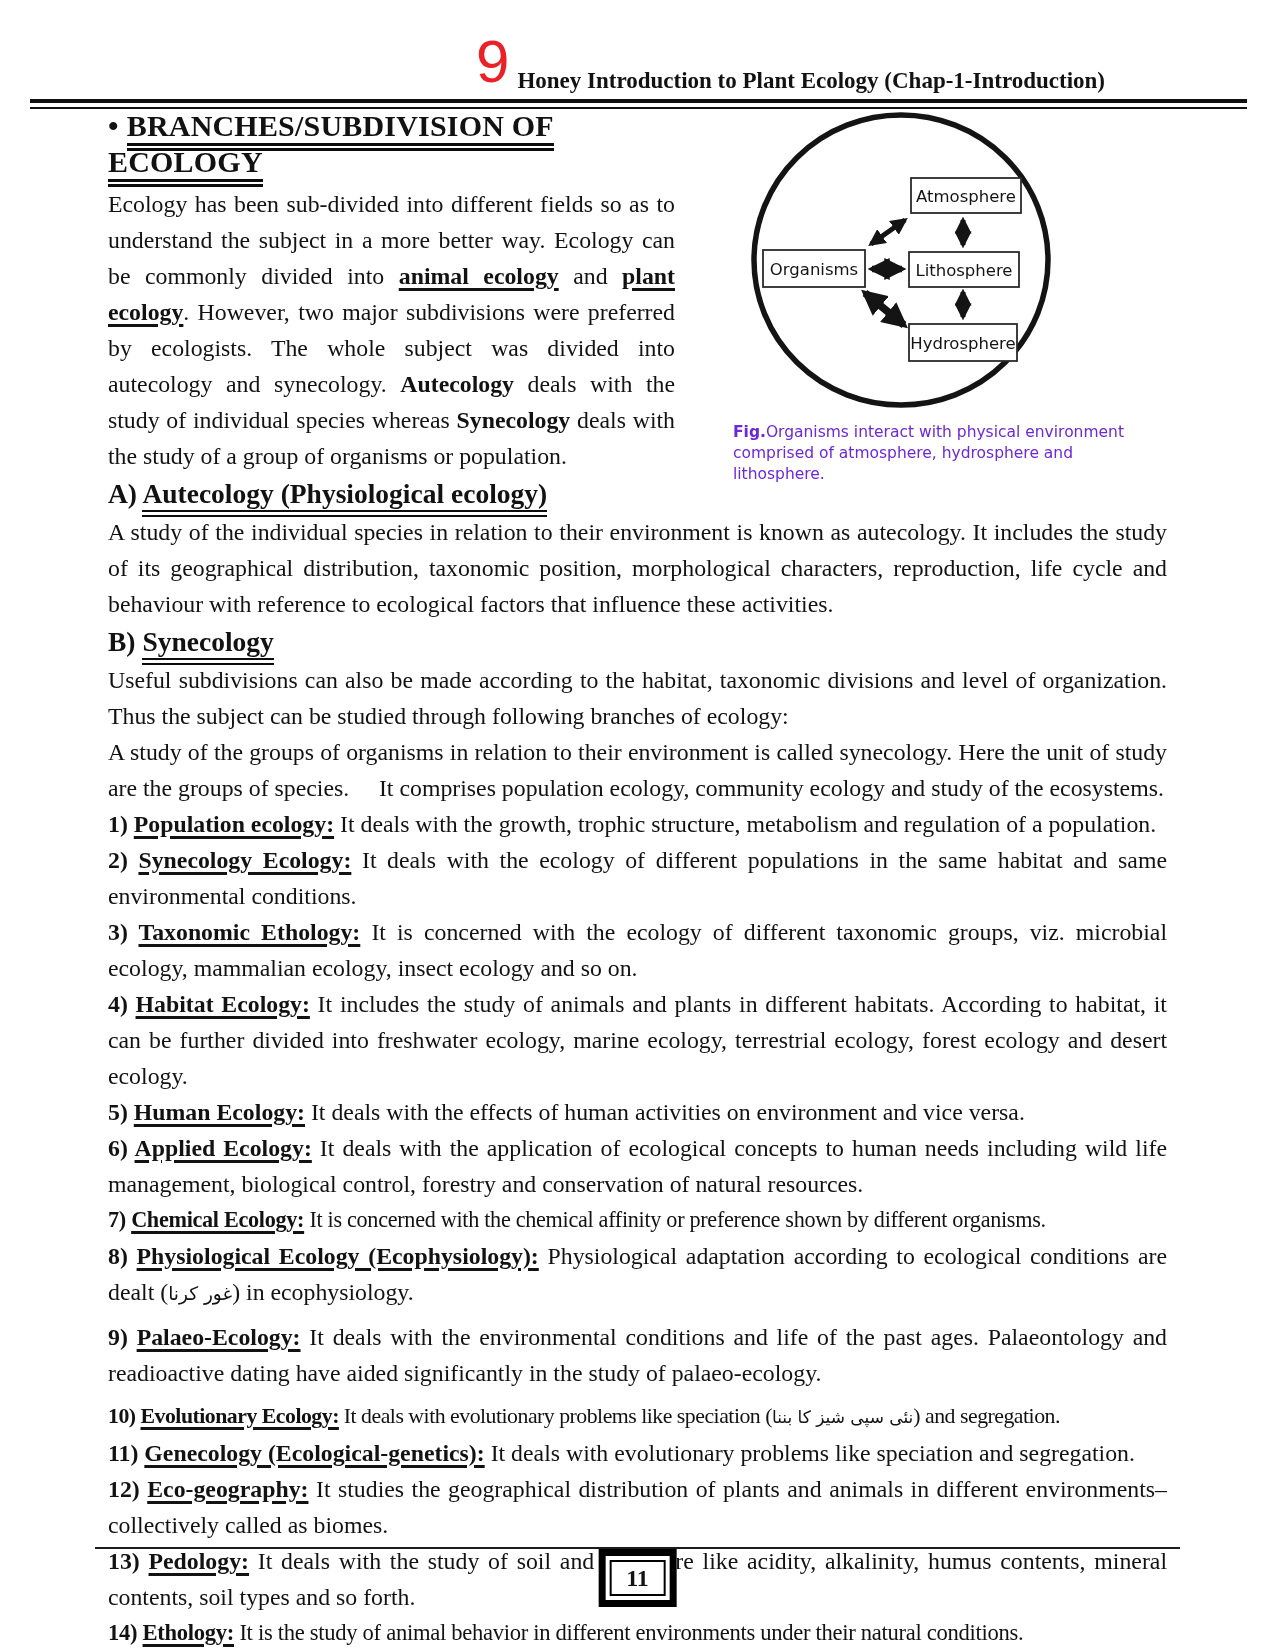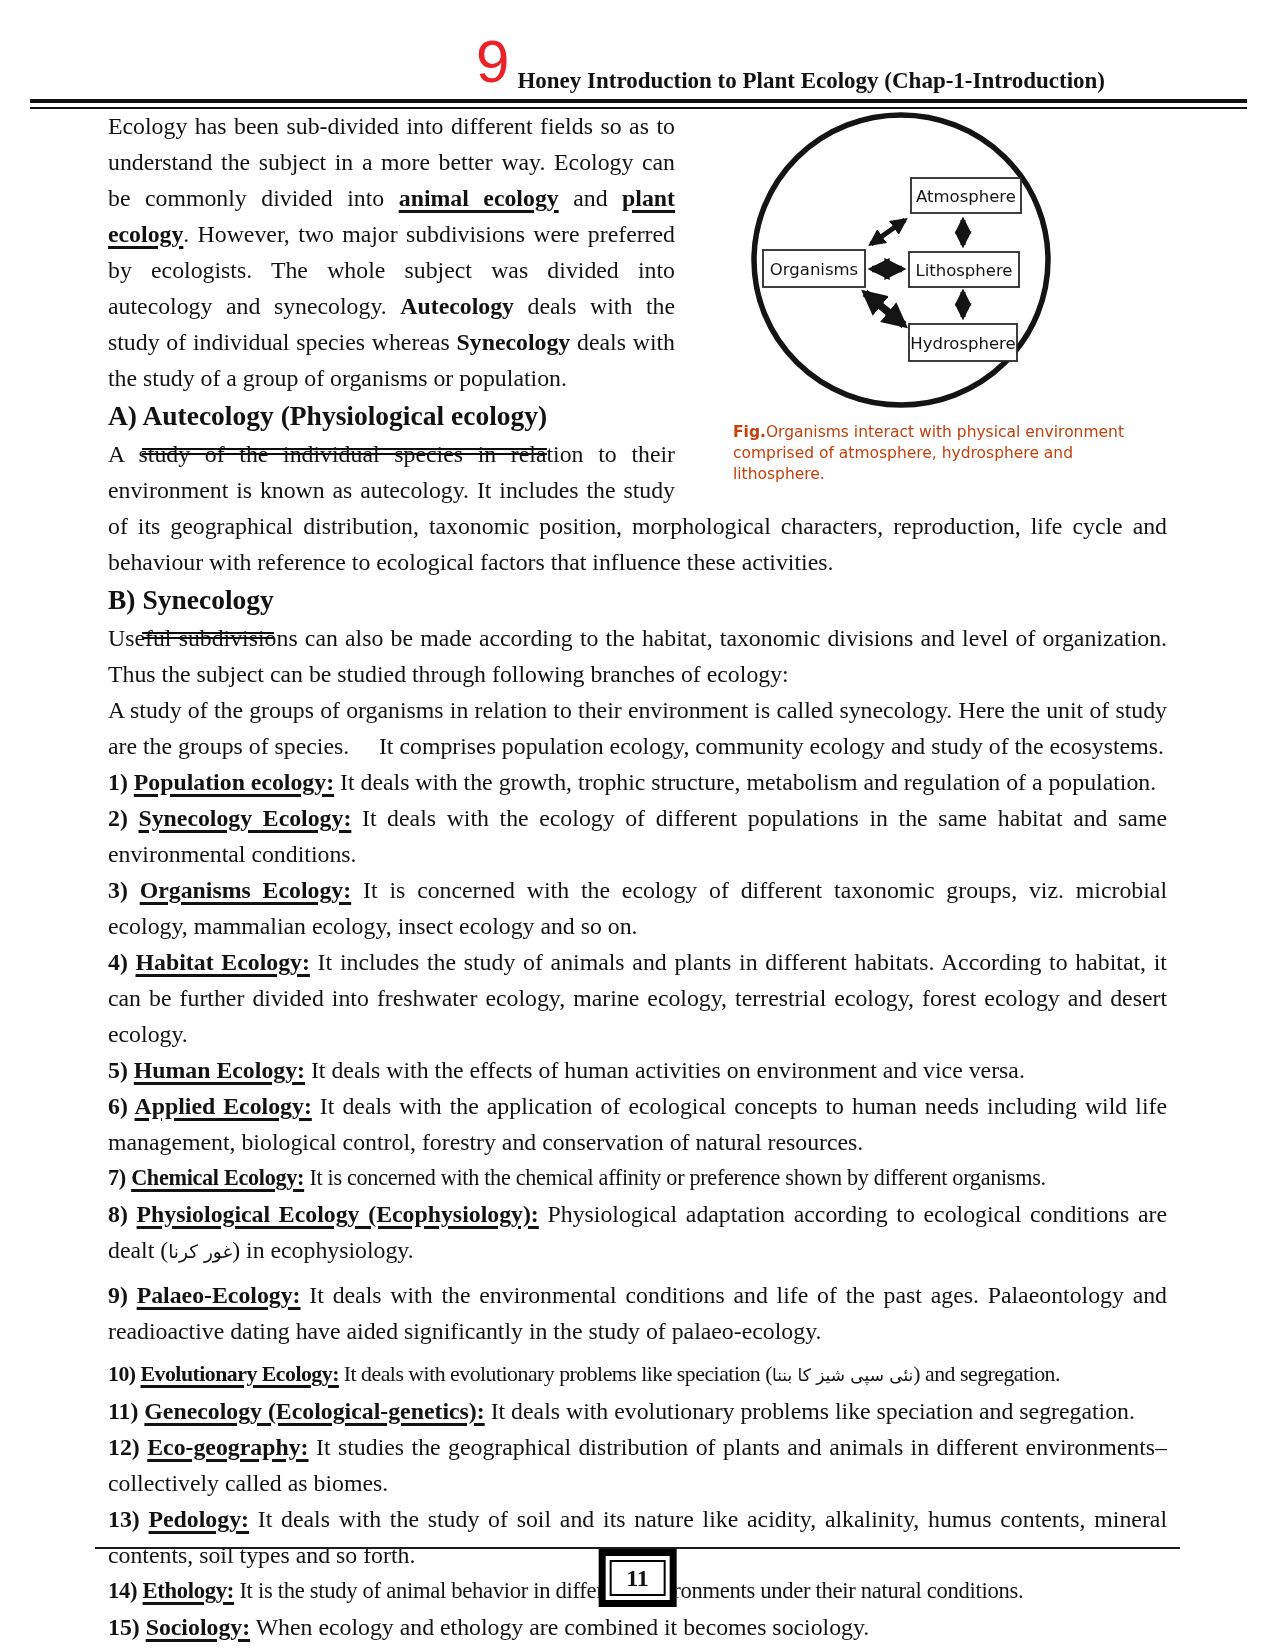--- a/index.html
+++ b/index.html
@@ -14,28 +14,28 @@
   .hdr-rule{position:absolute;top:99px;left:30px;right:28px;height:4px;
             border-top:4px solid #101010;border-bottom:2px solid #101010;}
 
   
   .content{position:absolute;top:108px;left:108px;width:1059px;}
 
   
   .fig{float:right;width:478px;margin:0 0 6px 14px;}
   .fig svg{display:block;}
   .caption{margin:4px 0 0 44px;width:424px;font-family:"DejaVu Sans",sans-serif;
-           font-size:15.5px;line-height:21px;color:#c2410c;text-align:left;}
+           font-size:15.5px;line-height:21px;color:#6d28d9;text-align:left;}
   .caption .cl{font-weight:bold;}
 
   h1.mainhead{margin:0 0 6px 0;font-size:30px;line-height:36px;font-weight:bold;letter-spacing:.2px;}
   h1 .du{border-bottom:8px double #0c0c0c;padding-bottom:1px;}
   h1 .bullet{margin-right:8px;}
   h2.subhead{margin:3px 0 3px 0;font-size:27.5px;line-height:34px;font-weight:bold;}
-  h2 .du{border-bottom:7px double #0c0c0c;padding-bottom:17px;}
+  h2 .du{border-bottom:7px double #0c0c0c;padding-bottom:1px;}
 
   p.body{margin:0;font-size:23.8px;line-height:36px;text-align:justify;}
   .b{font-weight:bold;}
   .bu{font-weight:bold;text-decoration:underline;text-decoration-thickness:2.5px;text-underline-offset:4px;}
   .ur{font-family:"DejaVu Sans",sans-serif;font-size:.78em;}
 
   .item .num{font-weight:bold;}
   .item .term{font-weight:bold;text-decoration:underline;text-decoration-thickness:2.5px;text-underline-offset:4px;}
   
   #branch-list .item:nth-child(7){font-size:22.2px;letter-spacing:-.3px;}
@@ -97,40 +97,43 @@
         <g>
           <rect class="node-box" x="220" y="216" width="108" height="37"></rect>
           <text x="274" y="235" text-anchor="middle" dominant-baseline="central">Hydrosphere</text>
         </g>
       </svg>
       <div class="caption">
         <span class="cl">Fig.</span><span>Organisms interact with physical environment comprised of atmosphere, hydrosphere and lithosphere.</span>
       </div>
     </aside>
 
+    <h1 class="mainhead">
+      <span class="bullet">•</span><span class="du">BRANCHES/SUBDIVISION OF ECOLOGY</span>
+    </h1>
 
     <p class="body"><span>Ecology has been sub-divided into different fields so as to understand the subject in a more better way. Ecology can be commonly divided into </span><span class="bu">animal ecology</span><span> and </span><span class="bu">plant ecology</span><span>. However, two major subdivisions were preferred by ecologists. The whole subject was divided into autecology and synecology. </span><span class="b">Autecology</span><span> deals with the study of individual species whereas </span><span class="b">Synecology</span><span> deals with the study of a group of organisms or population.</span></p>
 
     <h2 class="subhead">
       <span>A)</span>
       <span class="du">Autecology (Physiological ecology)</span>
     </h2>
     <p class="body"><span>A study of the individual species in relation to their environment is known as autecology. It includes the study of its geographical distribution, taxonomic position, morphological characters, reproduction, life cycle and behaviour with reference to ecological factors that influence these activities.</span></p>
 
     <h2 class="subhead">
       <span>B)</span>
       <span class="du">Synecology</span>
     </h2>
     <p class="body"><span>Useful subdivisions can also be made according to the habitat, taxonomic divisions and level of organization. Thus the subject can be studied through following branches of ecology:</span></p>
     <p class="body"><span>A study of the groups of organisms in relation to their environment is called synecology. Here the unit of study are the groups of species.&nbsp;&nbsp;&nbsp;&nbsp; It comprises population ecology, community ecology and study of the ecosystems.</span></p>
 
     <div id="branch-list">
         <p class="body item"><span class="num">1) </span><span class="term">Population ecology:</span><span> It deals with the growth, trophic structure, metabolism and regulation of a population.</span></p>
         <p class="body item"><span class="num">2) </span><span class="term">Synecology Ecology:</span><span> It deals with the ecology of different populations in the same habitat and same environmental conditions.</span></p>
-        <p class="body item"><span class="num">3) </span><span class="term">Organisms Ecology:</span><span> It is concerned with the ecology of different taxonomic groups, viz. microbial ecology, mammalian ecology, insect ecology and so on.</span></p>
+        <p class="body item"><span class="num">3) </span><span class="term">Taxonomic Ethology:</span><span> It is concerned with the ecology of different taxonomic groups, viz. microbial ecology, mammalian ecology, insect ecology and so on.</span></p>
         <p class="body item"><span class="num">4) </span><span class="term">Habitat Ecology:</span><span> It includes the study of animals and plants in different habitats. According to habitat, it can be further divided into freshwater ecology, marine ecology, terrestrial ecology, forest ecology and desert ecology.</span></p>
         <p class="body item"><span class="num">5) </span><span class="term">Human Ecology:</span><span> It deals with the effects of human activities on environment and vice versa.</span></p>
         <p class="body item"><span class="num">6) </span><span class="term">Applied Ecology:</span><span> It deals with the application of ecological concepts to human needs including wild life management, biological control, forestry and conservation of natural resources.</span></p>
         <p class="body item"><span class="num">7) </span><span class="term">Chemical Ecology:</span><span> It is concerned with the chemical affinity or preference shown by different organisms.</span></p>
         <p class="body item"><span class="num">8) </span><span class="term">Physiological Ecology (Ecophysiology):</span><span> Physiological adaptation according to ecological conditions are dealt (</span><span class="ur">غور کرنا</span><span>) in ecophysiology.</span></p>
         <p class="body item"><span class="num">9) </span><span class="term">Palaeo-Ecology:</span><span> It deals with the environmental conditions and life of the past ages. Palaeontology and readioactive dating have aided significantly in the study of palaeo-ecology.</span></p>
         <p class="body item"><span class="num">10) </span><span class="term">Evolutionary Ecology:</span><span> It deals with evolutionary problems like speciation (</span><span class="ur">نئی سپی شیز کا بننا</span><span>) and segregation.</span></p>
         <p class="body item"><span class="num">11) </span><span class="term">Genecology (Ecological-genetics):</span><span> It deals with evolutionary problems like speciation and segregation.</span></p>
         <p class="body item"><span class="num">12) </span><span class="term">Eco-geography:</span><span> It studies the geographical distribution of plants and animals in different environments–collectively called as biomes.</span></p>
         <p class="body item"><span class="num">13) </span><span class="term">Pedology:</span><span> It deals with the study of soil and its nature like acidity, alkalinity, humus contents, mineral contents, soil types and so forth.</span></p>

